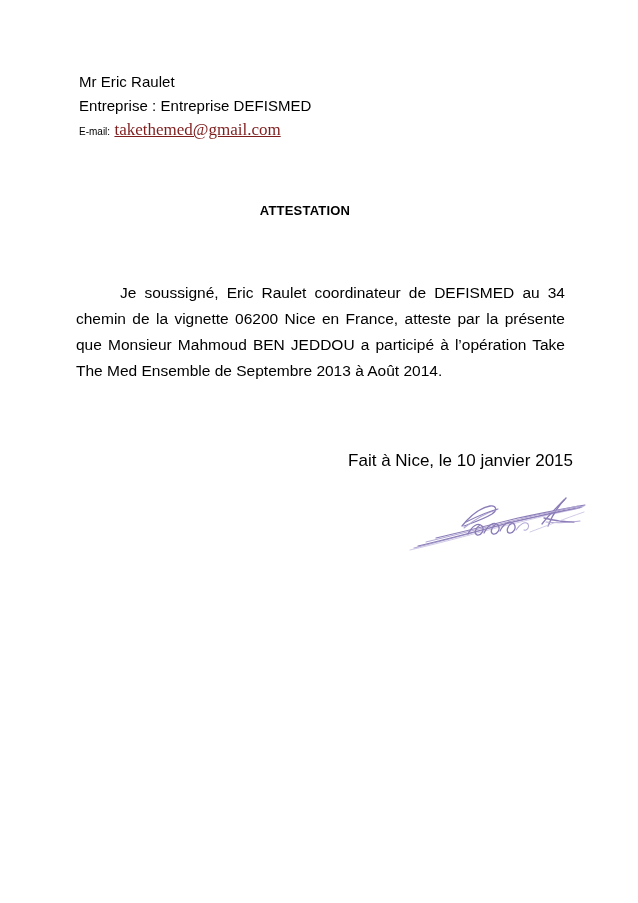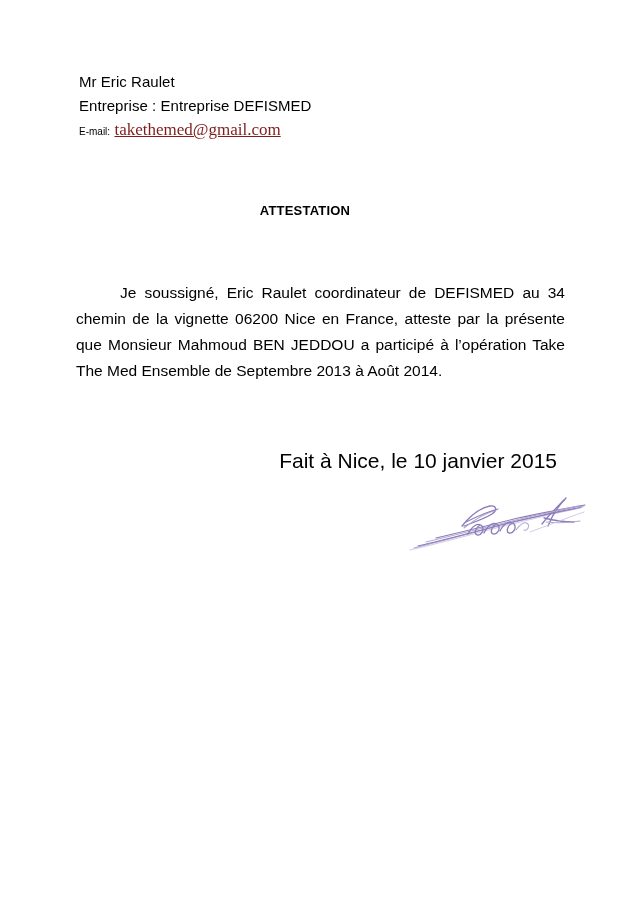--- a/index.html
+++ b/index.html
@@ -92,25 +92,25 @@
     hyphens: none;
   }
 
   .body-par + .body-par {
     margin-top: 6px;
   }
 
   
   .date-line {
     position: absolute;
-    left: 68px;
+    left: 84px;
     top: 449px;
     width: 489px;
     text-align: right;
-    font-size: 21px;
+    font-size: 17px;
     line-height: 24px;
   }
 
   
   .signature {
     position: absolute;
     left: 406px;
     top: 492px;
     width: 180px;
     height: 66px;

